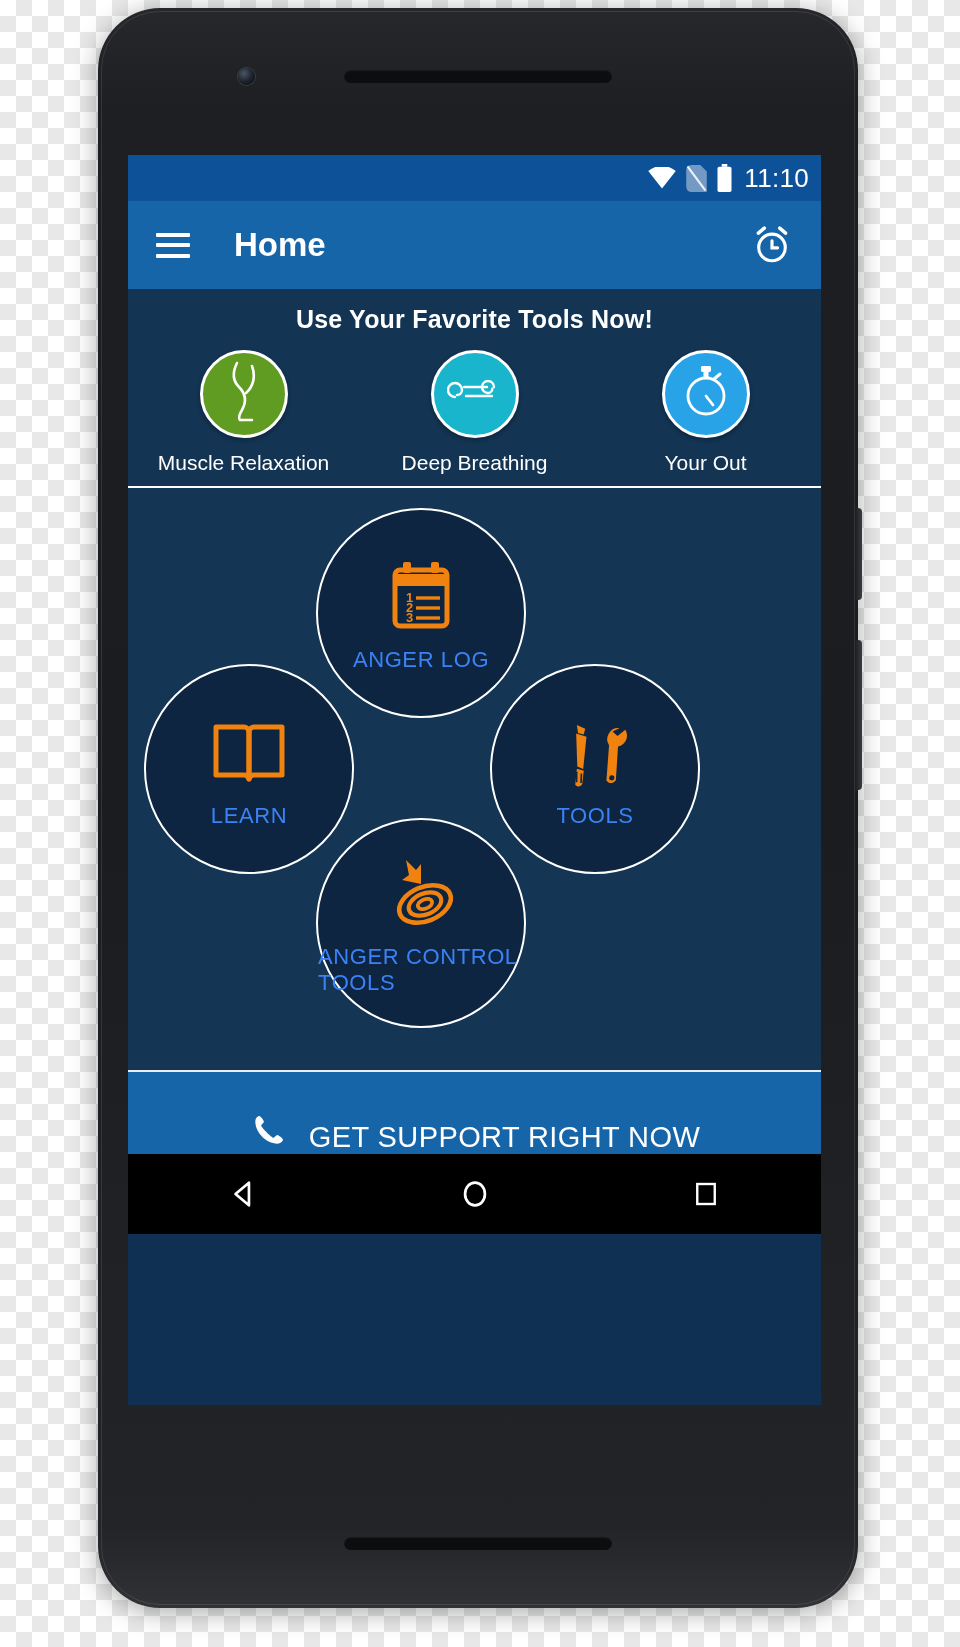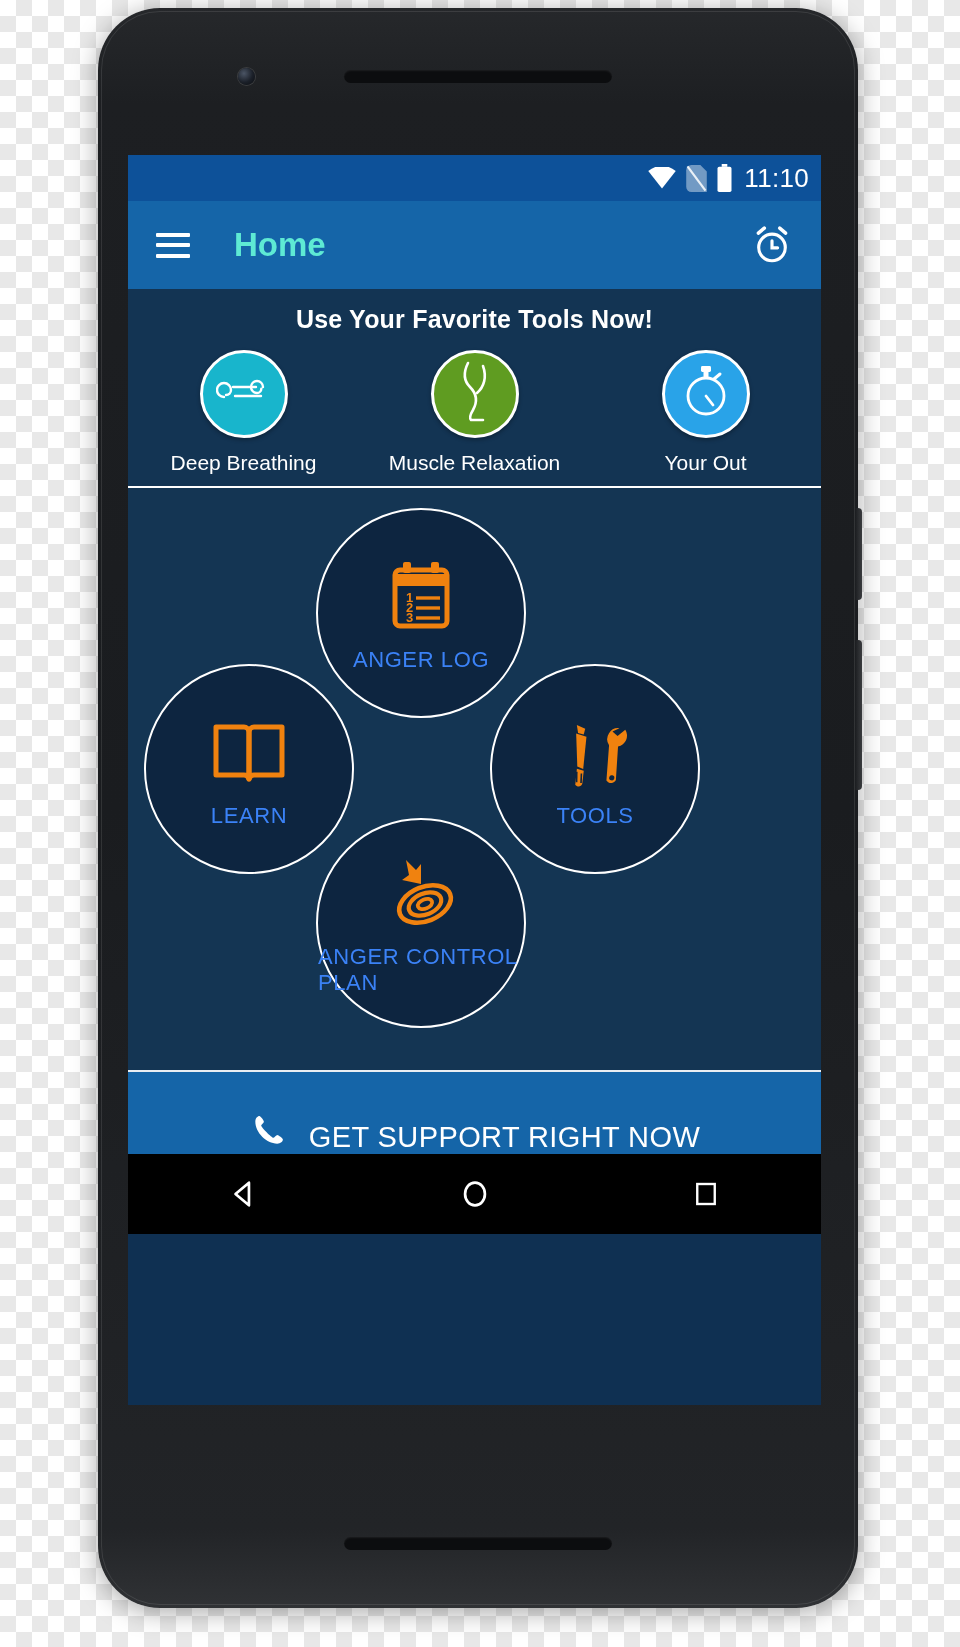--- a/index.html
+++ b/index.html
@@ -108,21 +108,21 @@
     display: flex; align-items: center;
     padding: 0 28px;
   }
   .hamburger {
     width: 34px; height: 25px;
     display: flex; flex-direction: column; justify-content: space-between;
     cursor: pointer; flex: 0 0 auto;
   }
   .hamburger span { display: block; height: 4px; background: #fff; border-radius: 1px; }
   .appbar-title {
-    color: #5eead4; font-size: 33px; font-weight: 700;
+    color: #ffffff; font-size: 33px; font-weight: 700;
     margin-left: 44px; flex: 1 1 auto;
   }
   .alarm-btn { width: 42px; height: 42px; flex: 0 0 auto; cursor: pointer; }
 
   
   .favorites {
     background: #133453;
     padding: 16px 0 10px 0;
     border-bottom: 2px solid #ffffff;
   }
@@ -244,45 +244,45 @@
             <path d="M12 9.6 V13.6 H15.2" fill="none" stroke="#fff" stroke-width="1.8" stroke-linecap="round"></path>
             <path d="M4.2 5.2 L7.6 2.4" stroke="#fff" stroke-width="2" stroke-linecap="round"></path>
             <path d="M19.8 5.2 L16.4 2.4" stroke="#fff" stroke-width="2" stroke-linecap="round"></path>
           </svg>
         </div>
       </div>
 
       <div class="favorites">
         <div class="fav-title">Use Your Favorite Tools Now!</div>
         <div class="fav-row">
+
+          <div class="fav-item">
+            <div class="fav-circle" id="fav-c-1" style="background: rgb(95, 156, 33);">
+              <span>
+                <svg width="44" height="62" viewBox="0 0 44 62">
+                  <path d="M15 2 C10 12 11 20 17 26 C24 33 25 40 20 49 C17 54 16 57 18 59 L30 59" fill="none" stroke="#fff" stroke-width="2.6" stroke-linecap="round" stroke-linejoin="round"></path>
+                  <path d="M30 5 C34 16 31 26 24 32" fill="none" stroke="#fff" stroke-width="2.6" stroke-linecap="round"></path>
+                </svg>
+              </span>
+            </div>
+            <div class="fav-label">Muscle Relaxation</div>
+          </div>
 
           <div class="fav-item">
             <div class="fav-circle" id="fav-c-0" style="background: rgb(24, 181, 204);">
               <span>
                 <svg width="56" height="44" viewBox="0 0 56 44">
                   <path d="M8 27 a7 7 0 1 1 7 -7 a5 5 0 0 1 -5 5" fill="none" stroke="#fff" stroke-width="2.4" stroke-linecap="round"></path>
                   <path d="M47 17 a6 6 0 1 0 -6 6 a4.3 4.3 0 0 0 4.3 -4.3" fill="none" stroke="#fff" stroke-width="2.4" stroke-linecap="round"></path>
                   <line x1="17" y1="17" x2="40" y2="17" stroke="#fff" stroke-width="2.4" stroke-linecap="round"></line>
                   <line x1="19" y1="26" x2="45" y2="26" stroke="#fff" stroke-width="2.4" stroke-linecap="round"></line>
                 </svg>
               </span>
             </div>
             <div class="fav-label">Deep Breathing</div>
-          </div>
-
-          <div class="fav-item">
-            <div class="fav-circle" id="fav-c-1" style="background: rgb(95, 156, 33);">
-              <span>
-                <svg width="44" height="62" viewBox="0 0 44 62">
-                  <path d="M15 2 C10 12 11 20 17 26 C24 33 25 40 20 49 C17 54 16 57 18 59 L30 59" fill="none" stroke="#fff" stroke-width="2.6" stroke-linecap="round" stroke-linejoin="round"></path>
-                  <path d="M30 5 C34 16 31 26 24 32" fill="none" stroke="#fff" stroke-width="2.6" stroke-linecap="round"></path>
-                </svg>
-              </span>
-            </div>
-            <div class="fav-label">Muscle Relaxation</div>
           </div>
 
           <div class="fav-item">
             <div class="fav-circle" id="fav-c-2" style="background: rgb(41, 163, 232);">
               <span>
                 <svg width="50" height="58" viewBox="0 0 50 58">
                   <circle cx="25" cy="33" r="18" fill="none" stroke="#fff" stroke-width="2.8"></circle>
                   <rect x="20" y="3" width="10" height="6" rx="1.4" fill="#fff"></rect>
                   <rect x="22.5" y="8" width="5" height="7" fill="#fff"></rect>
                   <path d="M33 16 l6 -5" stroke="#fff" stroke-width="3" stroke-linecap="round"></path>
@@ -348,21 +348,21 @@
 
         <div class="big-circle" id="circle-plan">
           <div class="bc-icon">
             <svg width="82" height="78" viewBox="0 0 82 78">
               <path d="M26 6 L36 16 L41 10 L41 30 L22 26 L29 21 Z" fill="#f0820f"></path>
               <ellipse cx="45" cy="50" rx="27" ry="17" transform="rotate(-22 45 50)" fill="none" stroke="#f0820f" stroke-width="4.6"></ellipse>
               <ellipse cx="45" cy="50" rx="17" ry="10.5" transform="rotate(-22 45 50)" fill="none" stroke="#f0820f" stroke-width="4.2"></ellipse>
               <ellipse cx="45" cy="50" rx="7.5" ry="4.6" transform="rotate(-22 45 50)" fill="none" stroke="#f0820f" stroke-width="3.8"></ellipse>
             </svg>
           </div>
-          <div class="bc-label">ANGER CONTROL PLAN</div>
+          <div class="bc-label">ANGER CONTROL TOOLS</div>
         </div>
 
         <div class="support">
           <span>
             <svg width="38" height="38" viewBox="0 0 24 24">
               <path d="M6.6 2.6 C5.4 2.6 4 4 4 6.2 C4 13 11 20 17.8 20 C20 20 21.4 18.6 21.4 17.4
                        C21.4 16.8 18.6 14.6 17.9 14.6 C17.1 14.6 16.2 16.3 15.5 16.3
                        C14.4 16.3 7.7 9.6 7.7 8.5 C7.7 7.8 9.4 6.9 9.4 6.1 C9.4 5.4 7.2 2.6 6.6 2.6 Z" fill="#ffffff"></path>
             </svg>
           </span>

